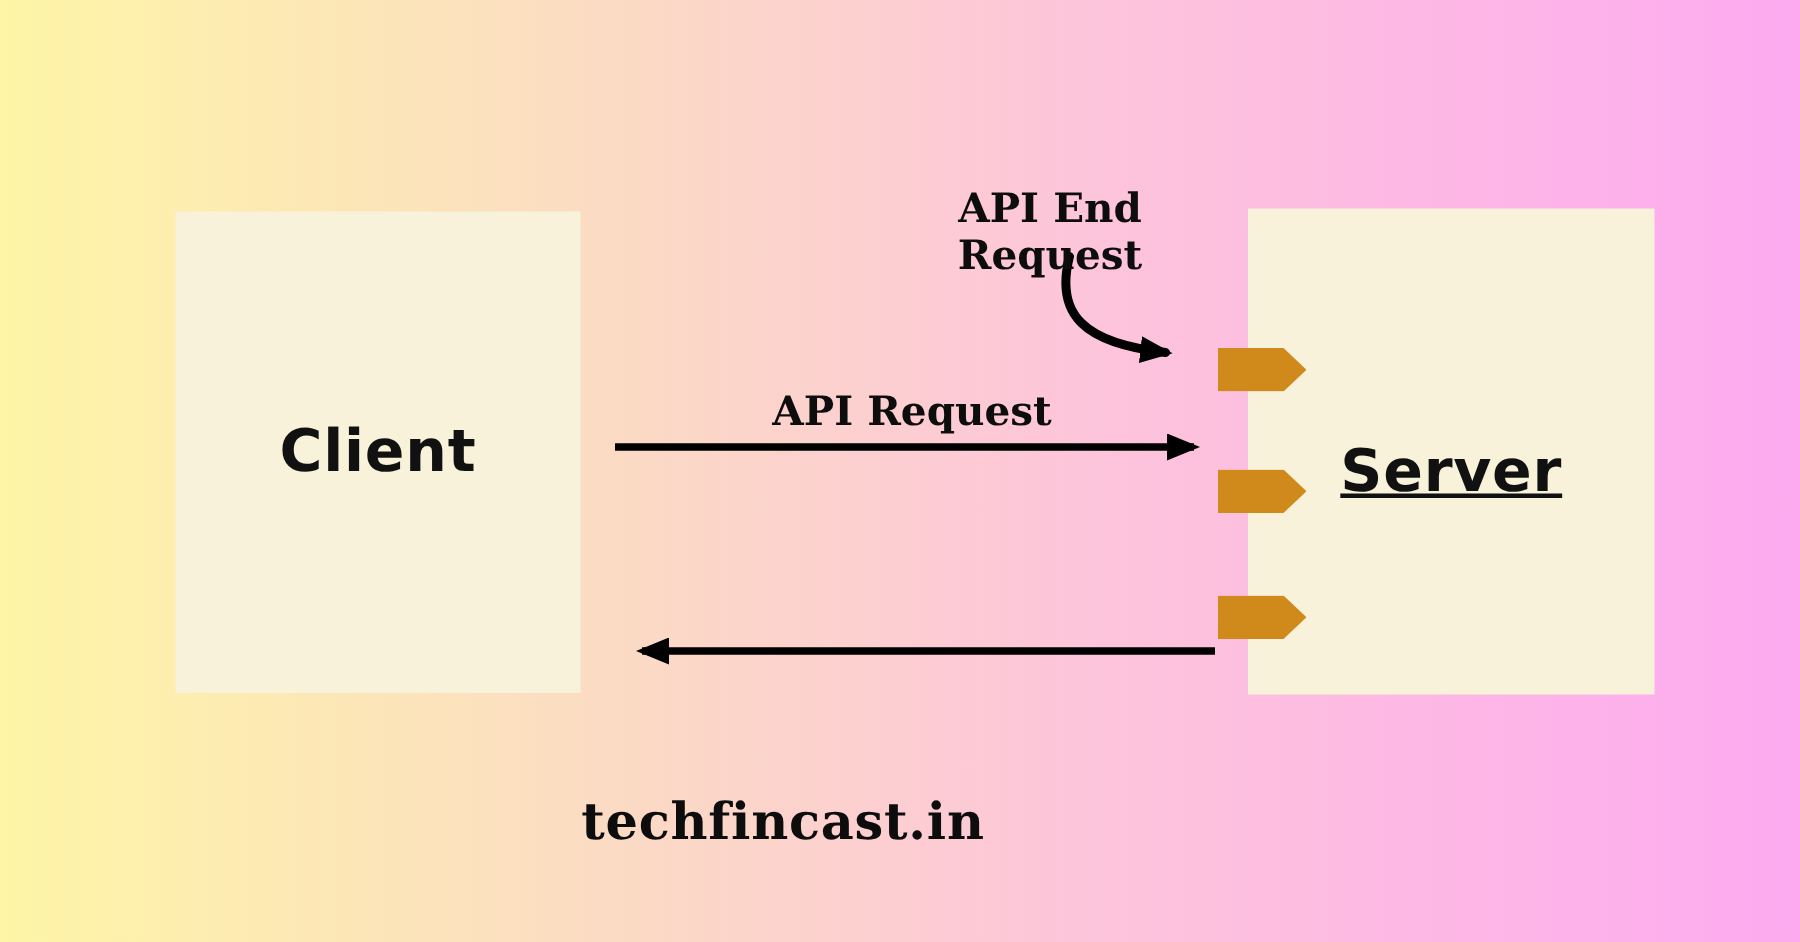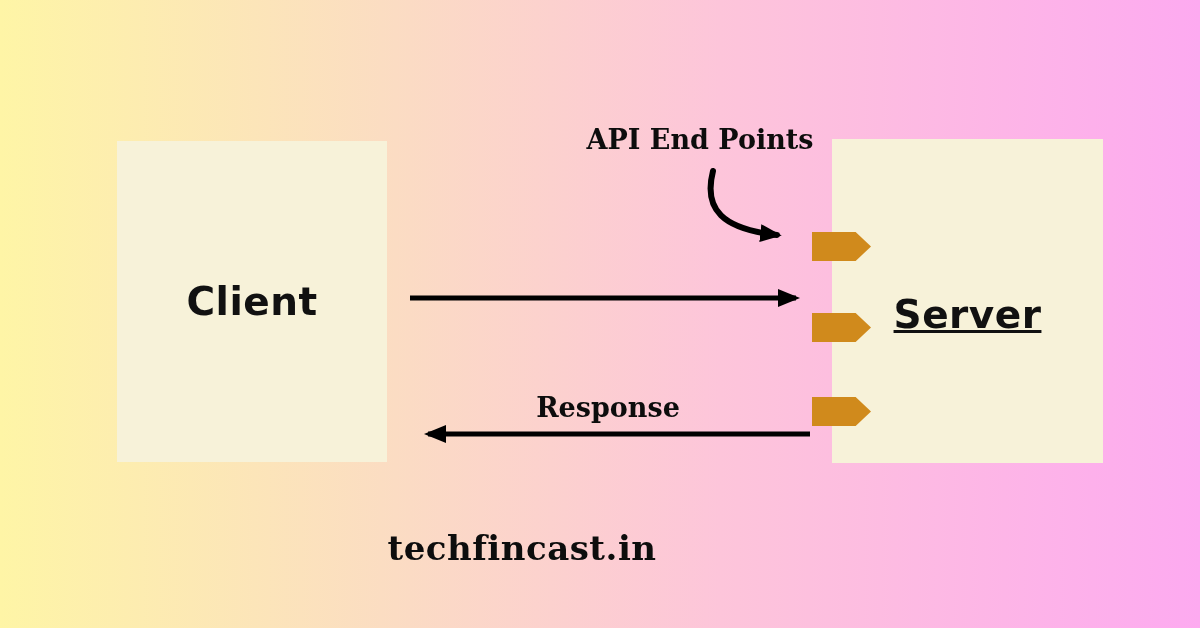--- a/index.html
+++ b/index.html
@@ -65,20 +65,20 @@
       </marker>
       <marker id="head-curve" markerWidth="3.6" markerHeight="3" refX="2.8" refY="1.5" orient="auto">
         <path d="M0,0 L3.6,1.5 L0,3 Z" fill="#000"></path>
       </marker>
     </defs>
     <path d="M410,298 H796" stroke="#000" stroke-width="5" fill="none" marker-end="url(#head)"></path>
     <path d="M810,434 H428" stroke="#000" stroke-width="5" fill="none" marker-end="url(#head)"></path>
     <path d="M713,171 C703,210 723,229 777,235" stroke="#000" stroke-width="6" stroke-linecap="round" fill="none" marker-end="url(#head-curve)"></path>
   </svg>
 
-  <div class="flow-label api-endpoints-label">API End Points</div>
+  <div class="flow-label api-endpoints-label">API End Request</div>
 
+  <div class="flow-label api-request-label">API Request</div>
 
-  <div class="flow-label response-label">Response</div>
 
   <div class="flow-label watermark">techfincast.in</div>
 
 </div>
 
 </body></html>

